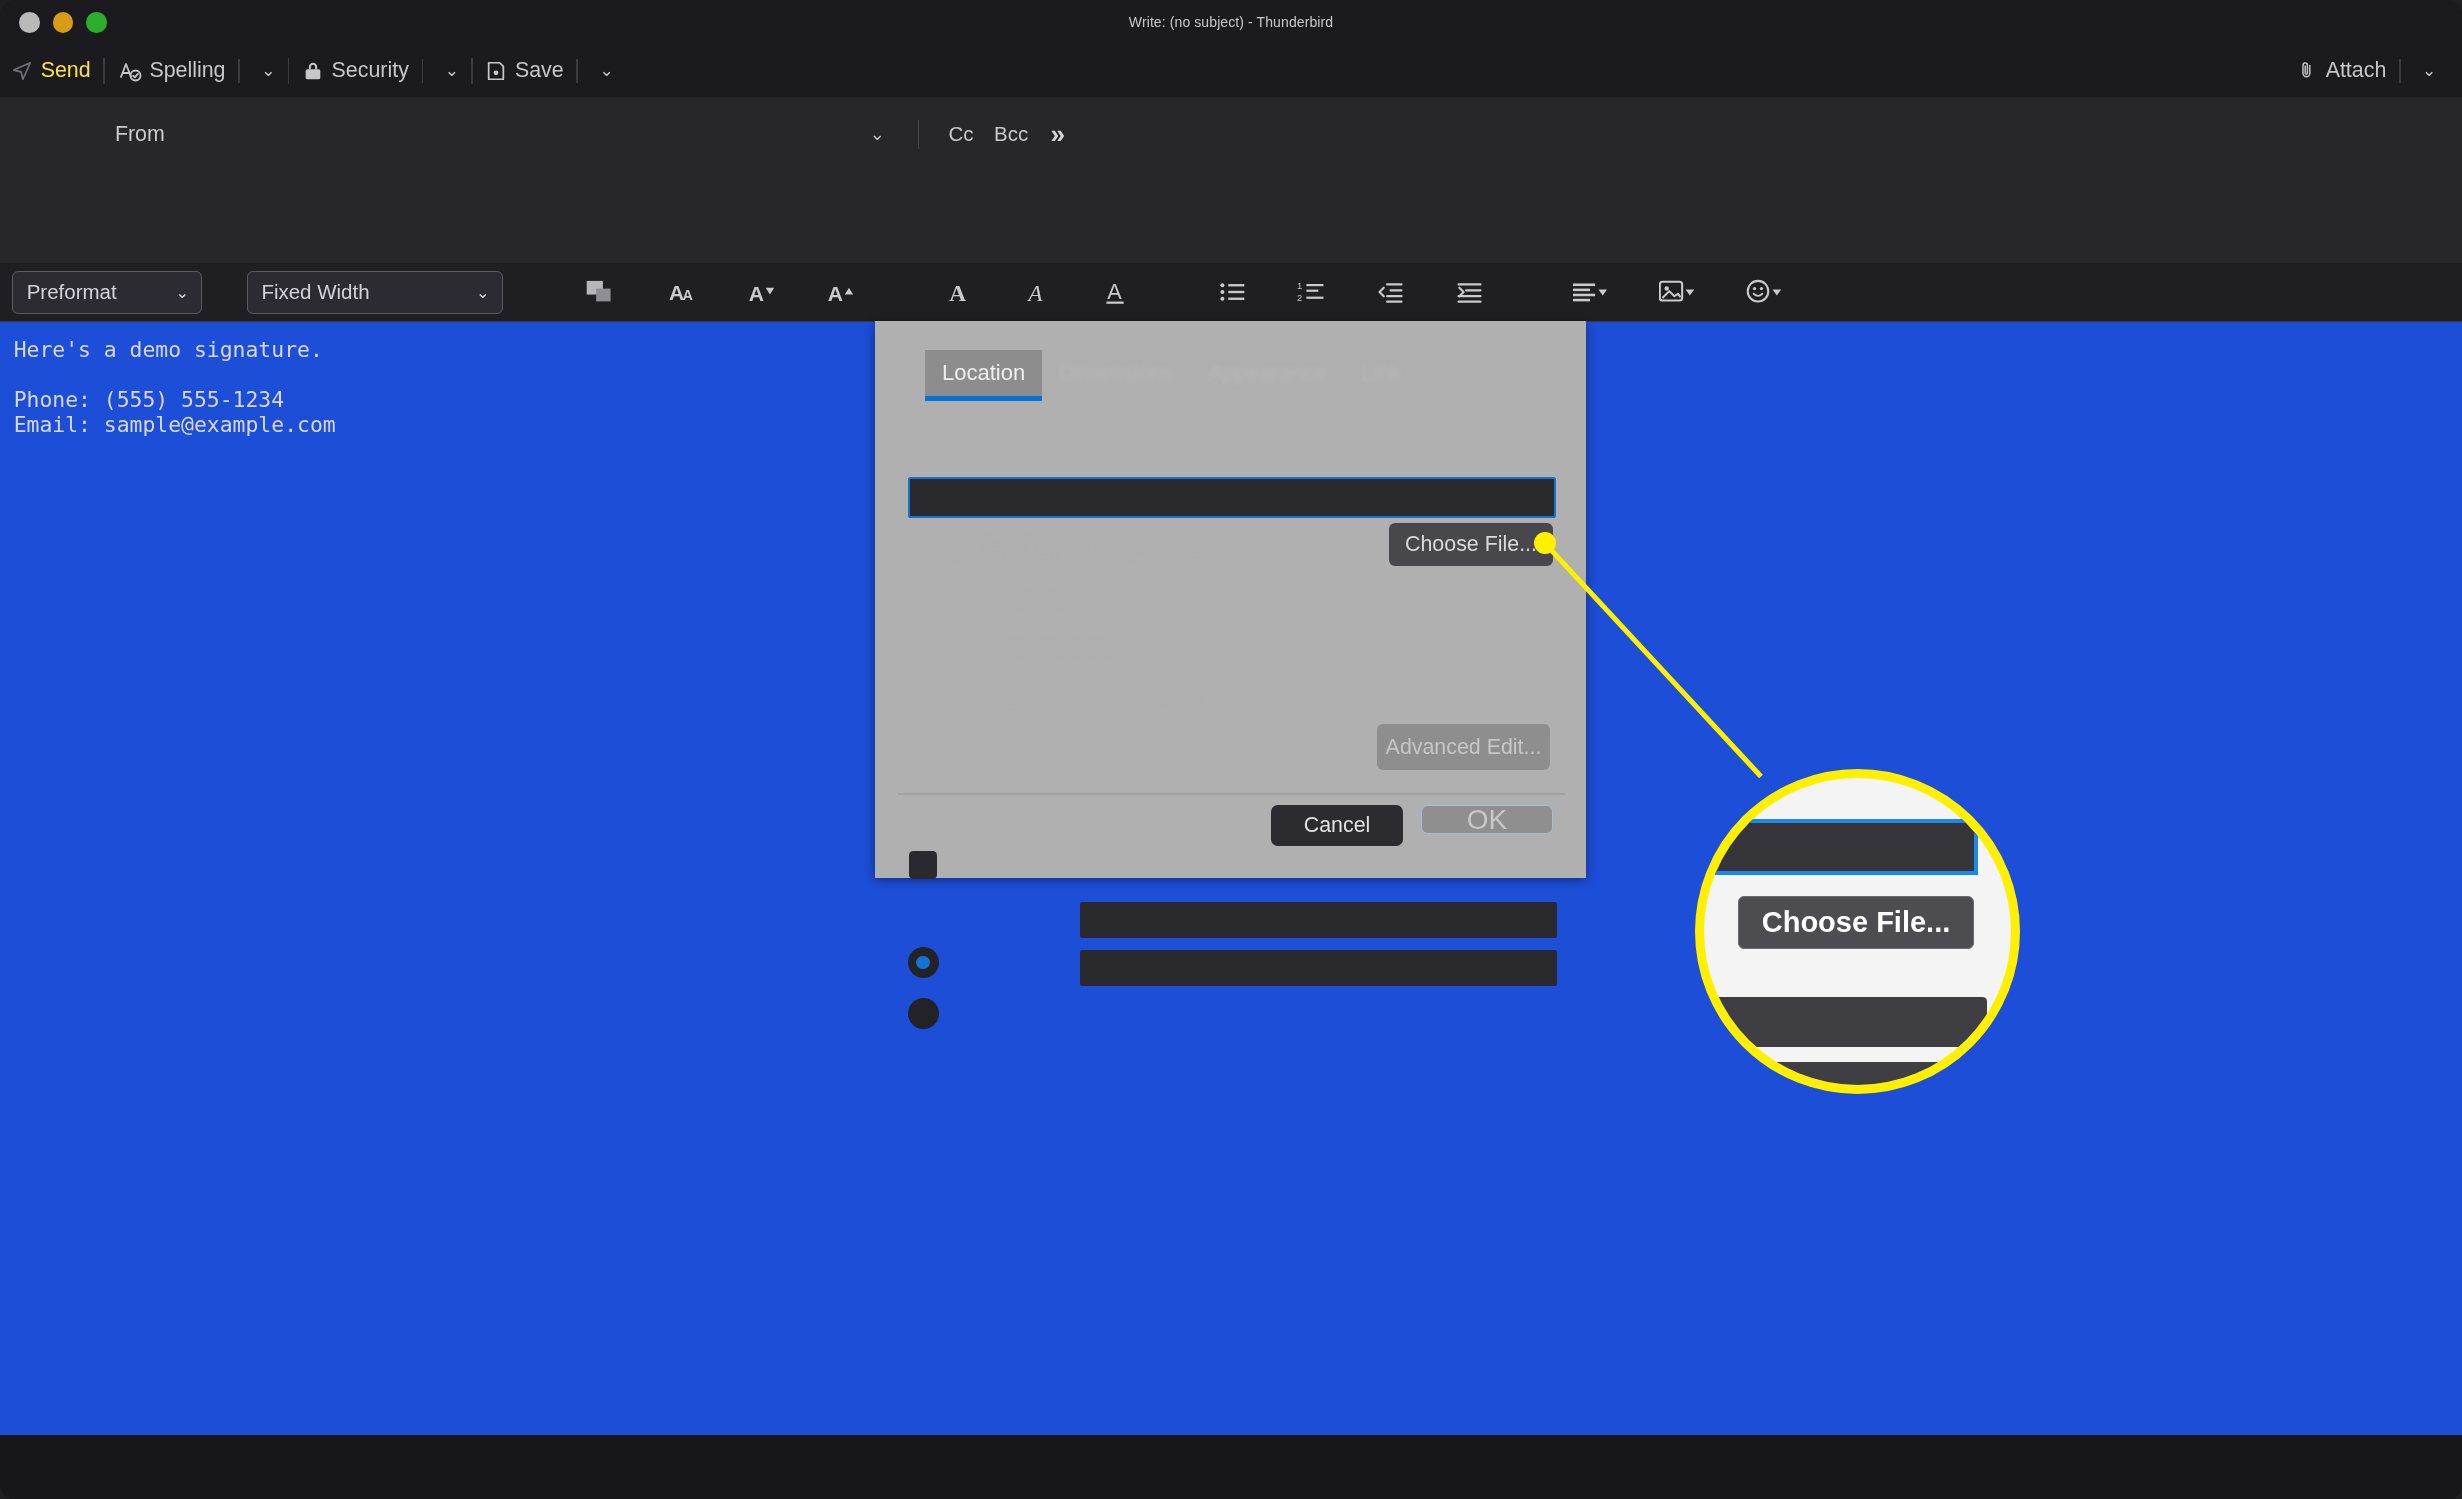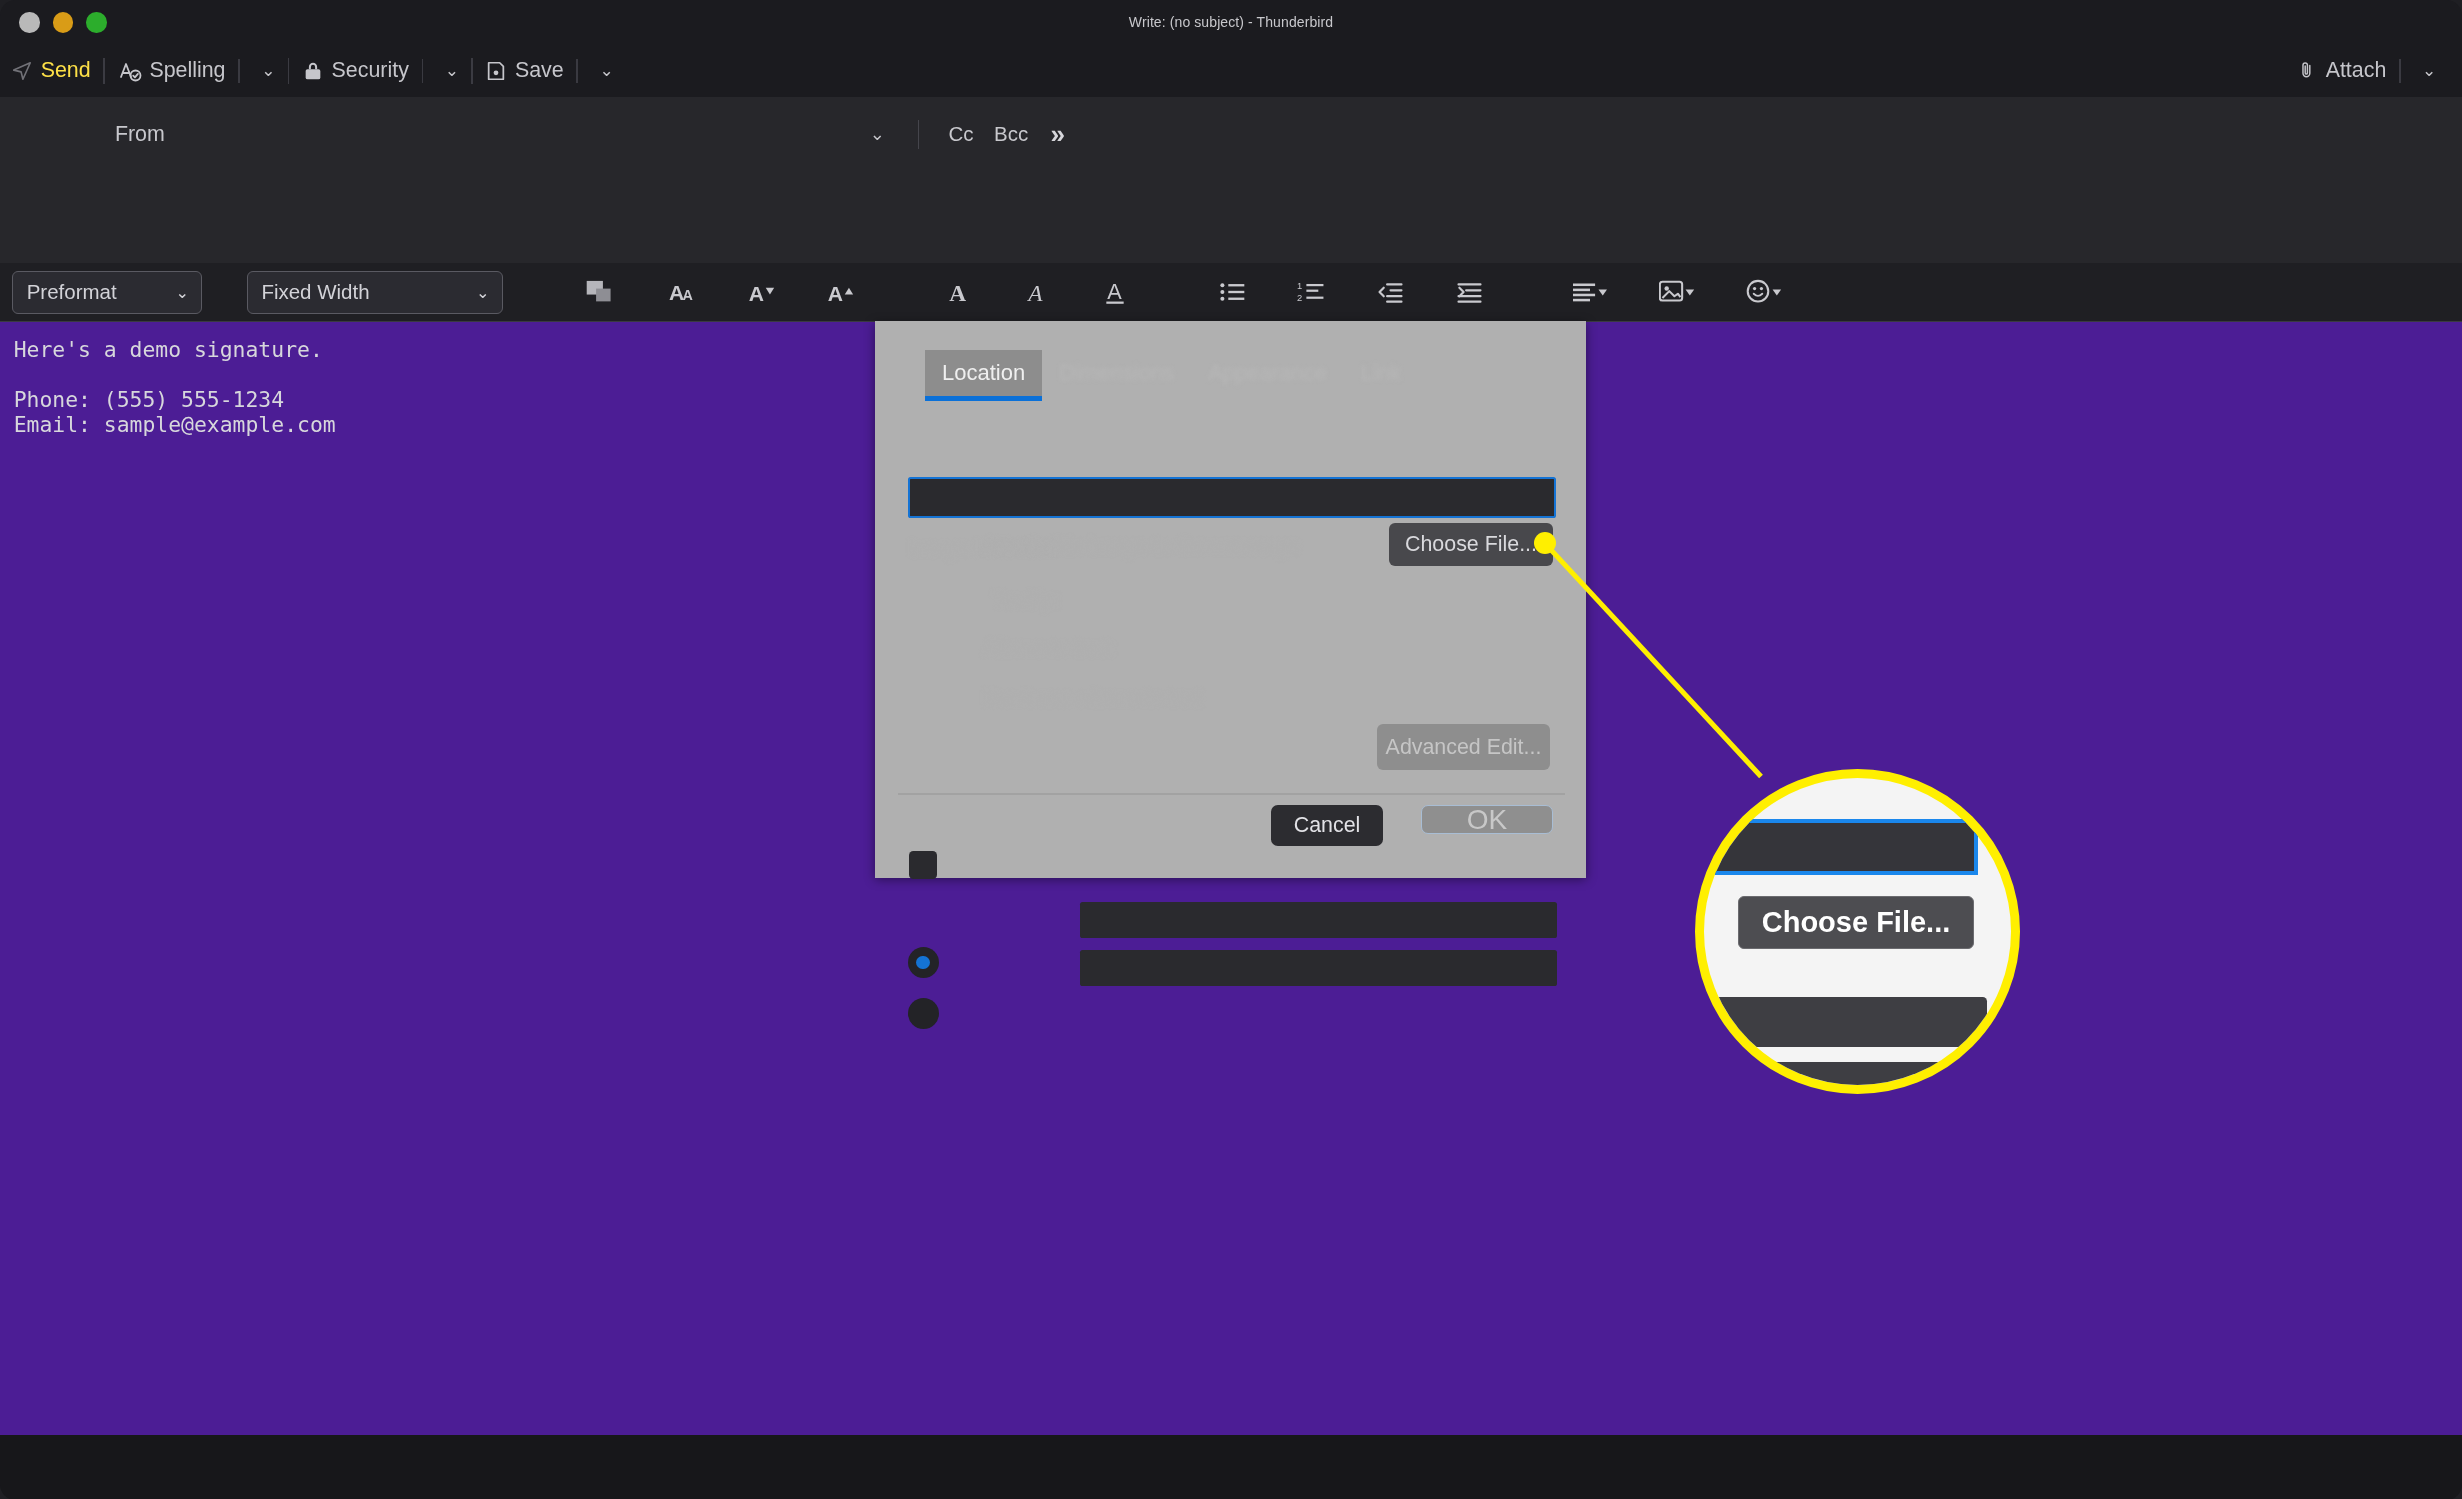--- a/index.html
+++ b/index.html
@@ -130,21 +130,21 @@
     display: flex; align-items: center; justify-content: center;
     color: #c9c9ce;
   }
   .fmt-icon.wide { width: 56px; }
   .fmt-gap { width: 6.8px; }
 
   
   .compose {
     position: absolute; left: 0; top: 321px;
     width: 2462px; height: 1113px;
-    background: #4c1d95;
+    background: #1d4ed8;
     border-top: 1.7px solid #3a3a41;
   }
   .sigtext {
     position: absolute; left: 13.7px; top: 15.4px;
     color: #d7d7dc;
     font-family: "DejaVu Sans Mono", monospace;
     font-size: 21.4px; line-height: 25px;
     white-space: pre;
   }
 
@@ -242,21 +242,21 @@
     background: #8e8e8e; border-radius: 6px;
     display: flex; align-items: center; justify-content: center;
     color: #c6c6c6; font-size: 21.4px;
   }
   .dlg-hr {
     position: absolute; left: 898px; top: 793px;
     width: 667px; height: 1.7px; background: #a2a2a2;
   }
   .btn-cancel {
     position: absolute; left: 1271px; top: 805px;
-    width: 112px; height: 41px;
+    width: 132px; height: 41px;
     background: #2c2c30; border-radius: 6.8px;
     display: flex; align-items: center; justify-content: center;
     color: #e2e2e6; font-size: 21.4px;
   }
   .btn-ok {
     position: absolute; left: 1421px; top: 805px;
     width: 132px; height: 29px;
     background: #8f8f8f; border-radius: 7px;
     border: 1.7px solid #a8bdd4;
     box-sizing: border-box;

